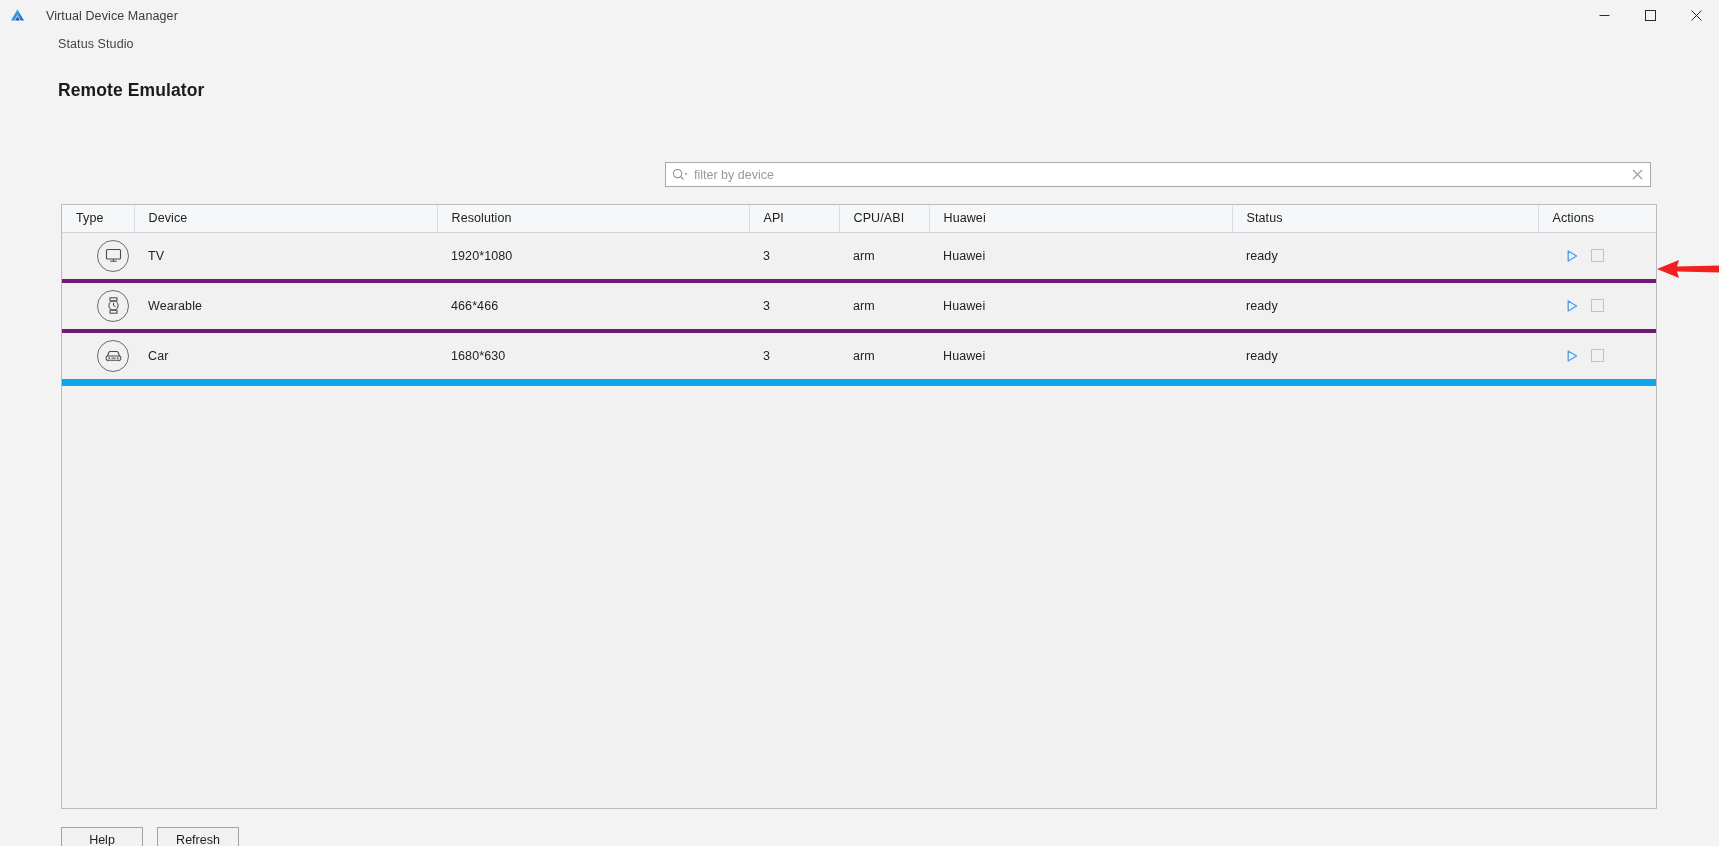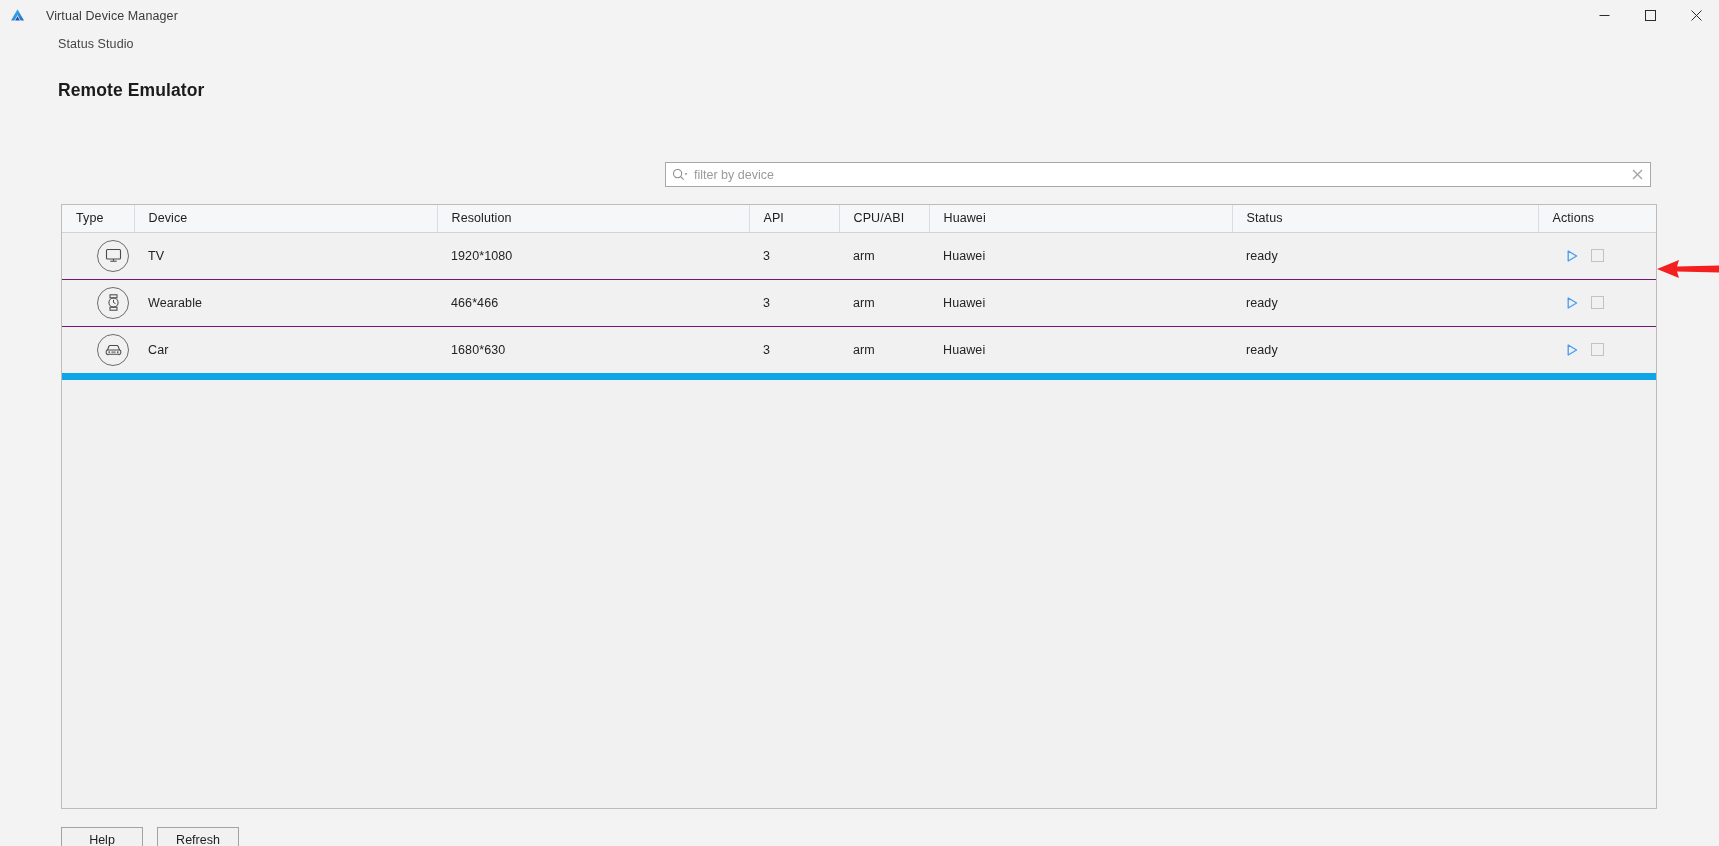--- a/index.html
+++ b/index.html
@@ -164,21 +164,21 @@
     box-sizing: border-box;
     letter-spacing: .1px;
   }
   table.devices thead th:last-child { border-right: none; margin-top: 34px; }
 
   table.devices tbody td {
     height: 46px;
     font-size: 12.5px;
     color: #232323;
     padding: 0 0 0 14px;
-    border-bottom: 1px solid #701a75;
+    border-bottom: 4px solid #701a75;
     background: #f1f1f1;
     letter-spacing: .1px;
     vertical-align: middle;
   }
   table.devices tbody tr:last-child td { border-bottom: 7px solid #0ea5e9; }
 
   .col-type { width: 72px; }
   .col-device { width: 303px; }
   .col-res { width: 312px; }
   .col-api { width: 90px; }

